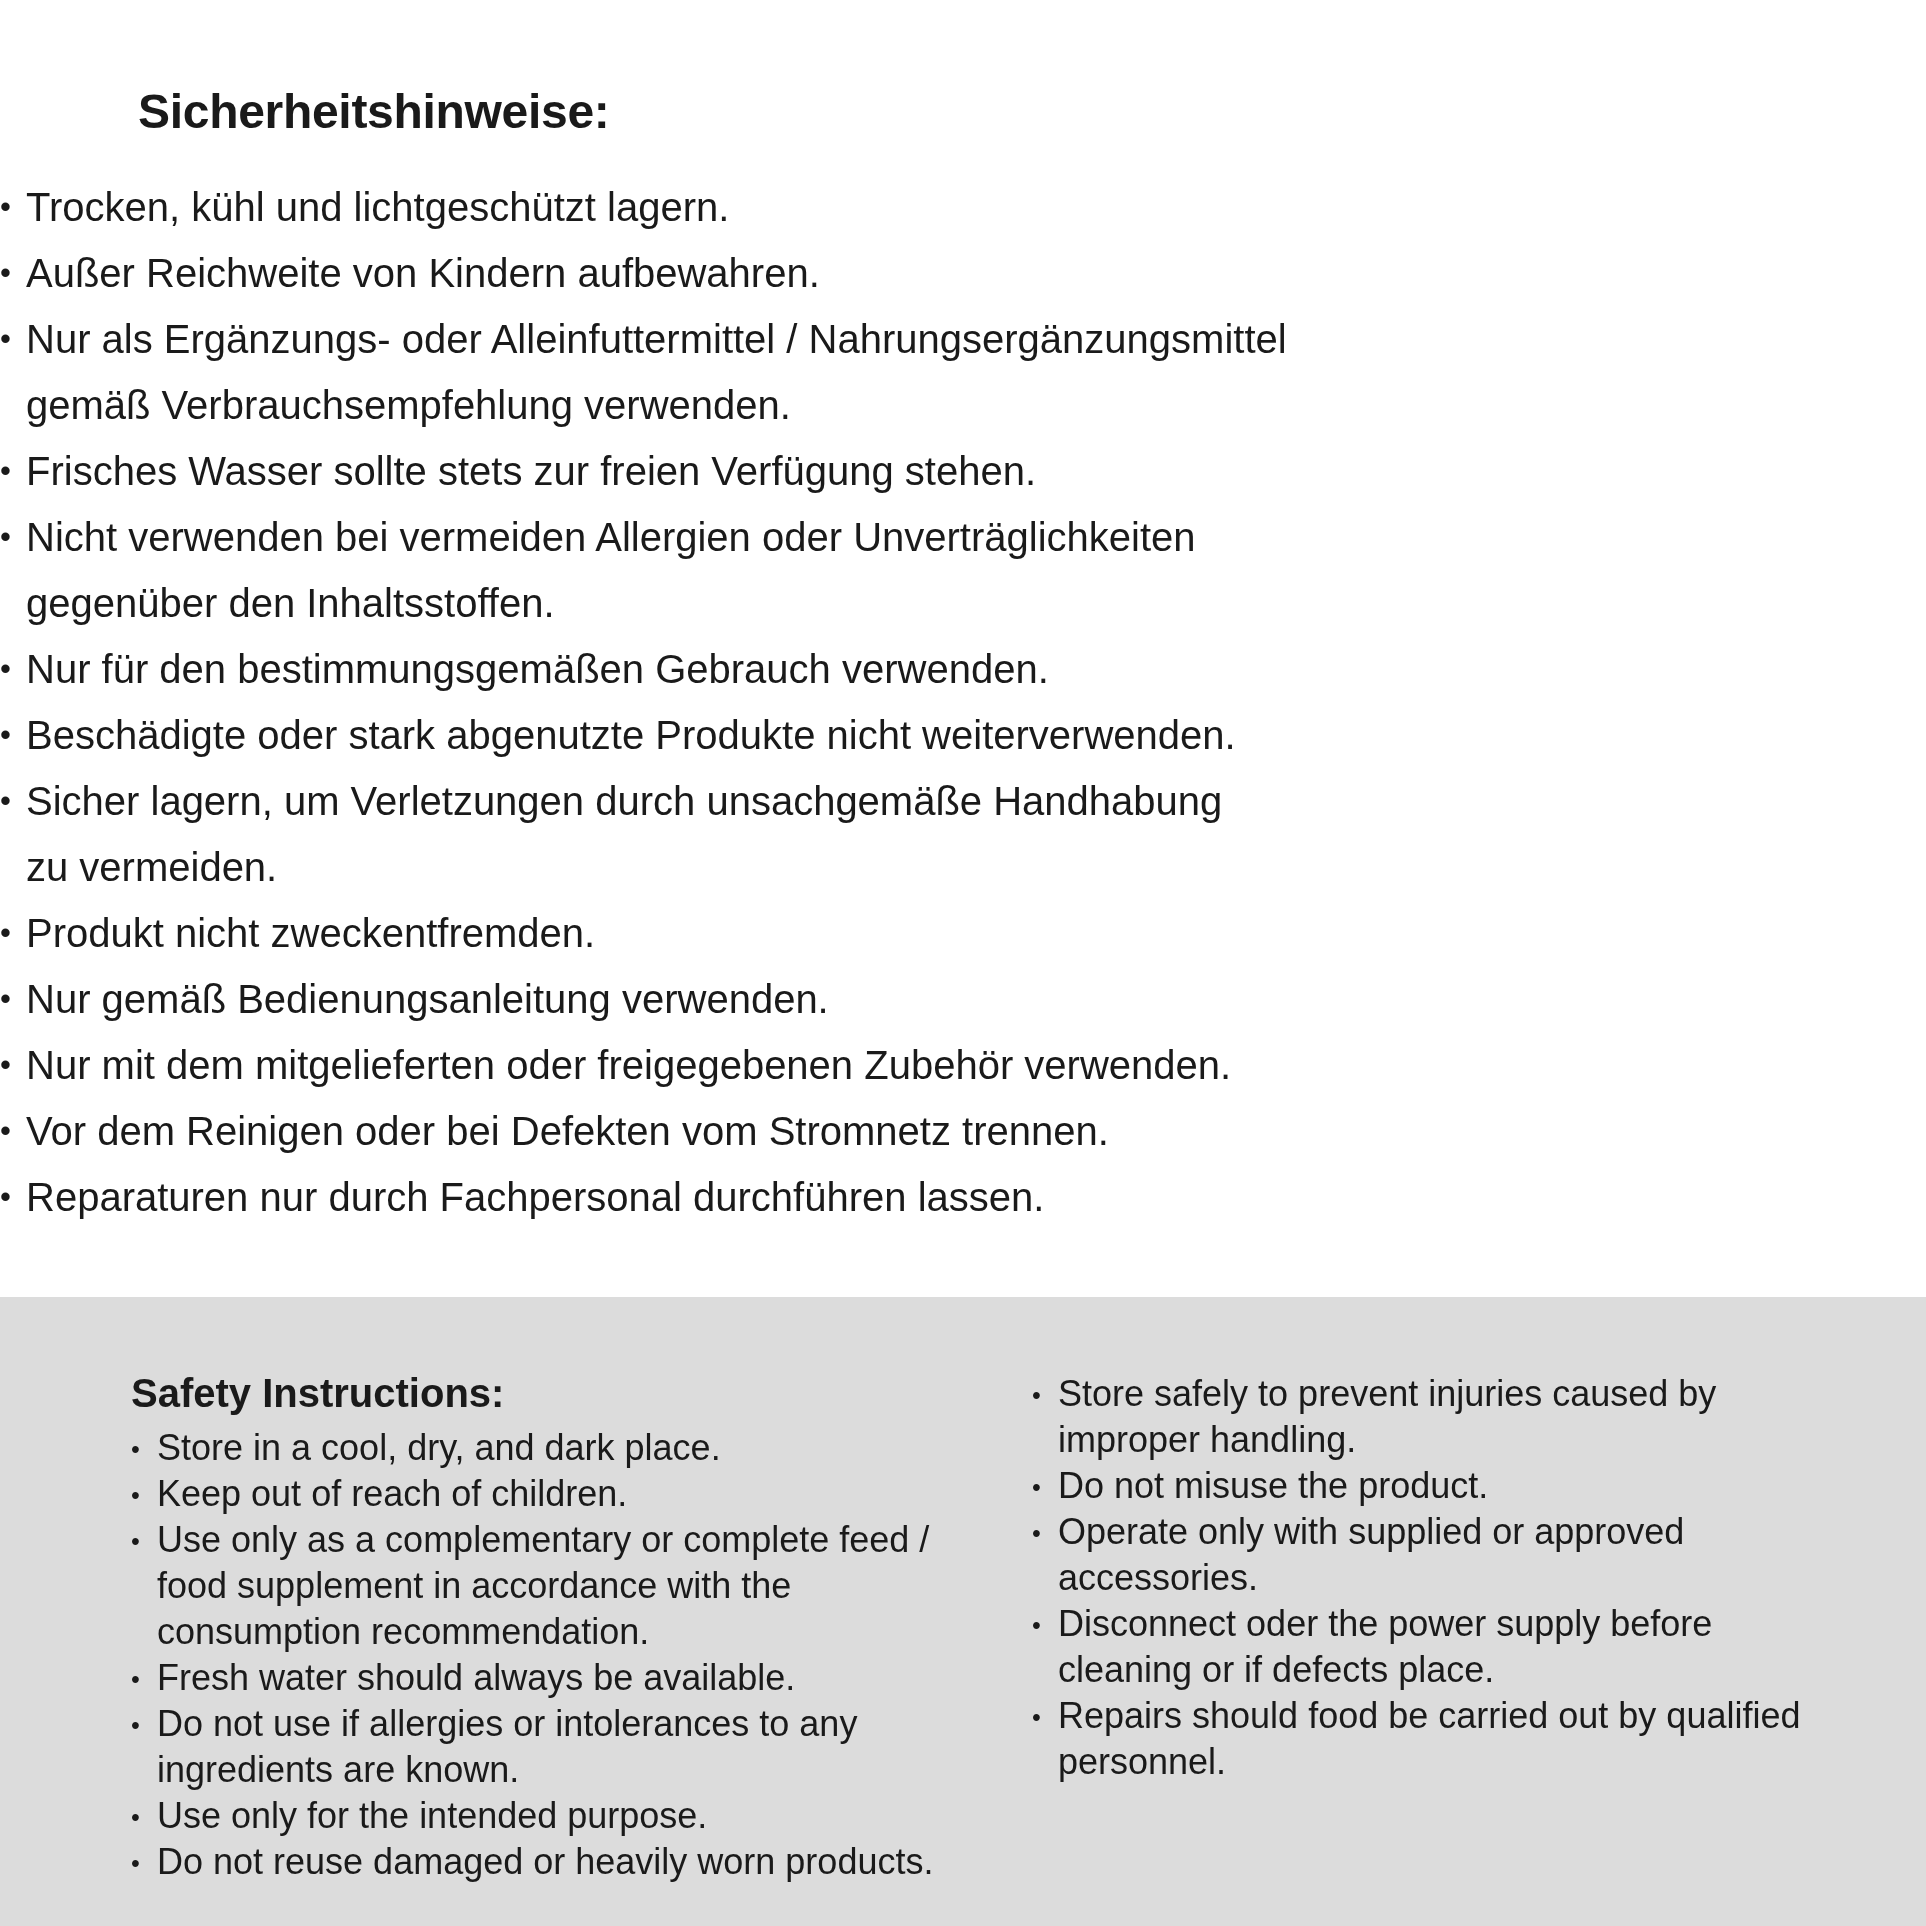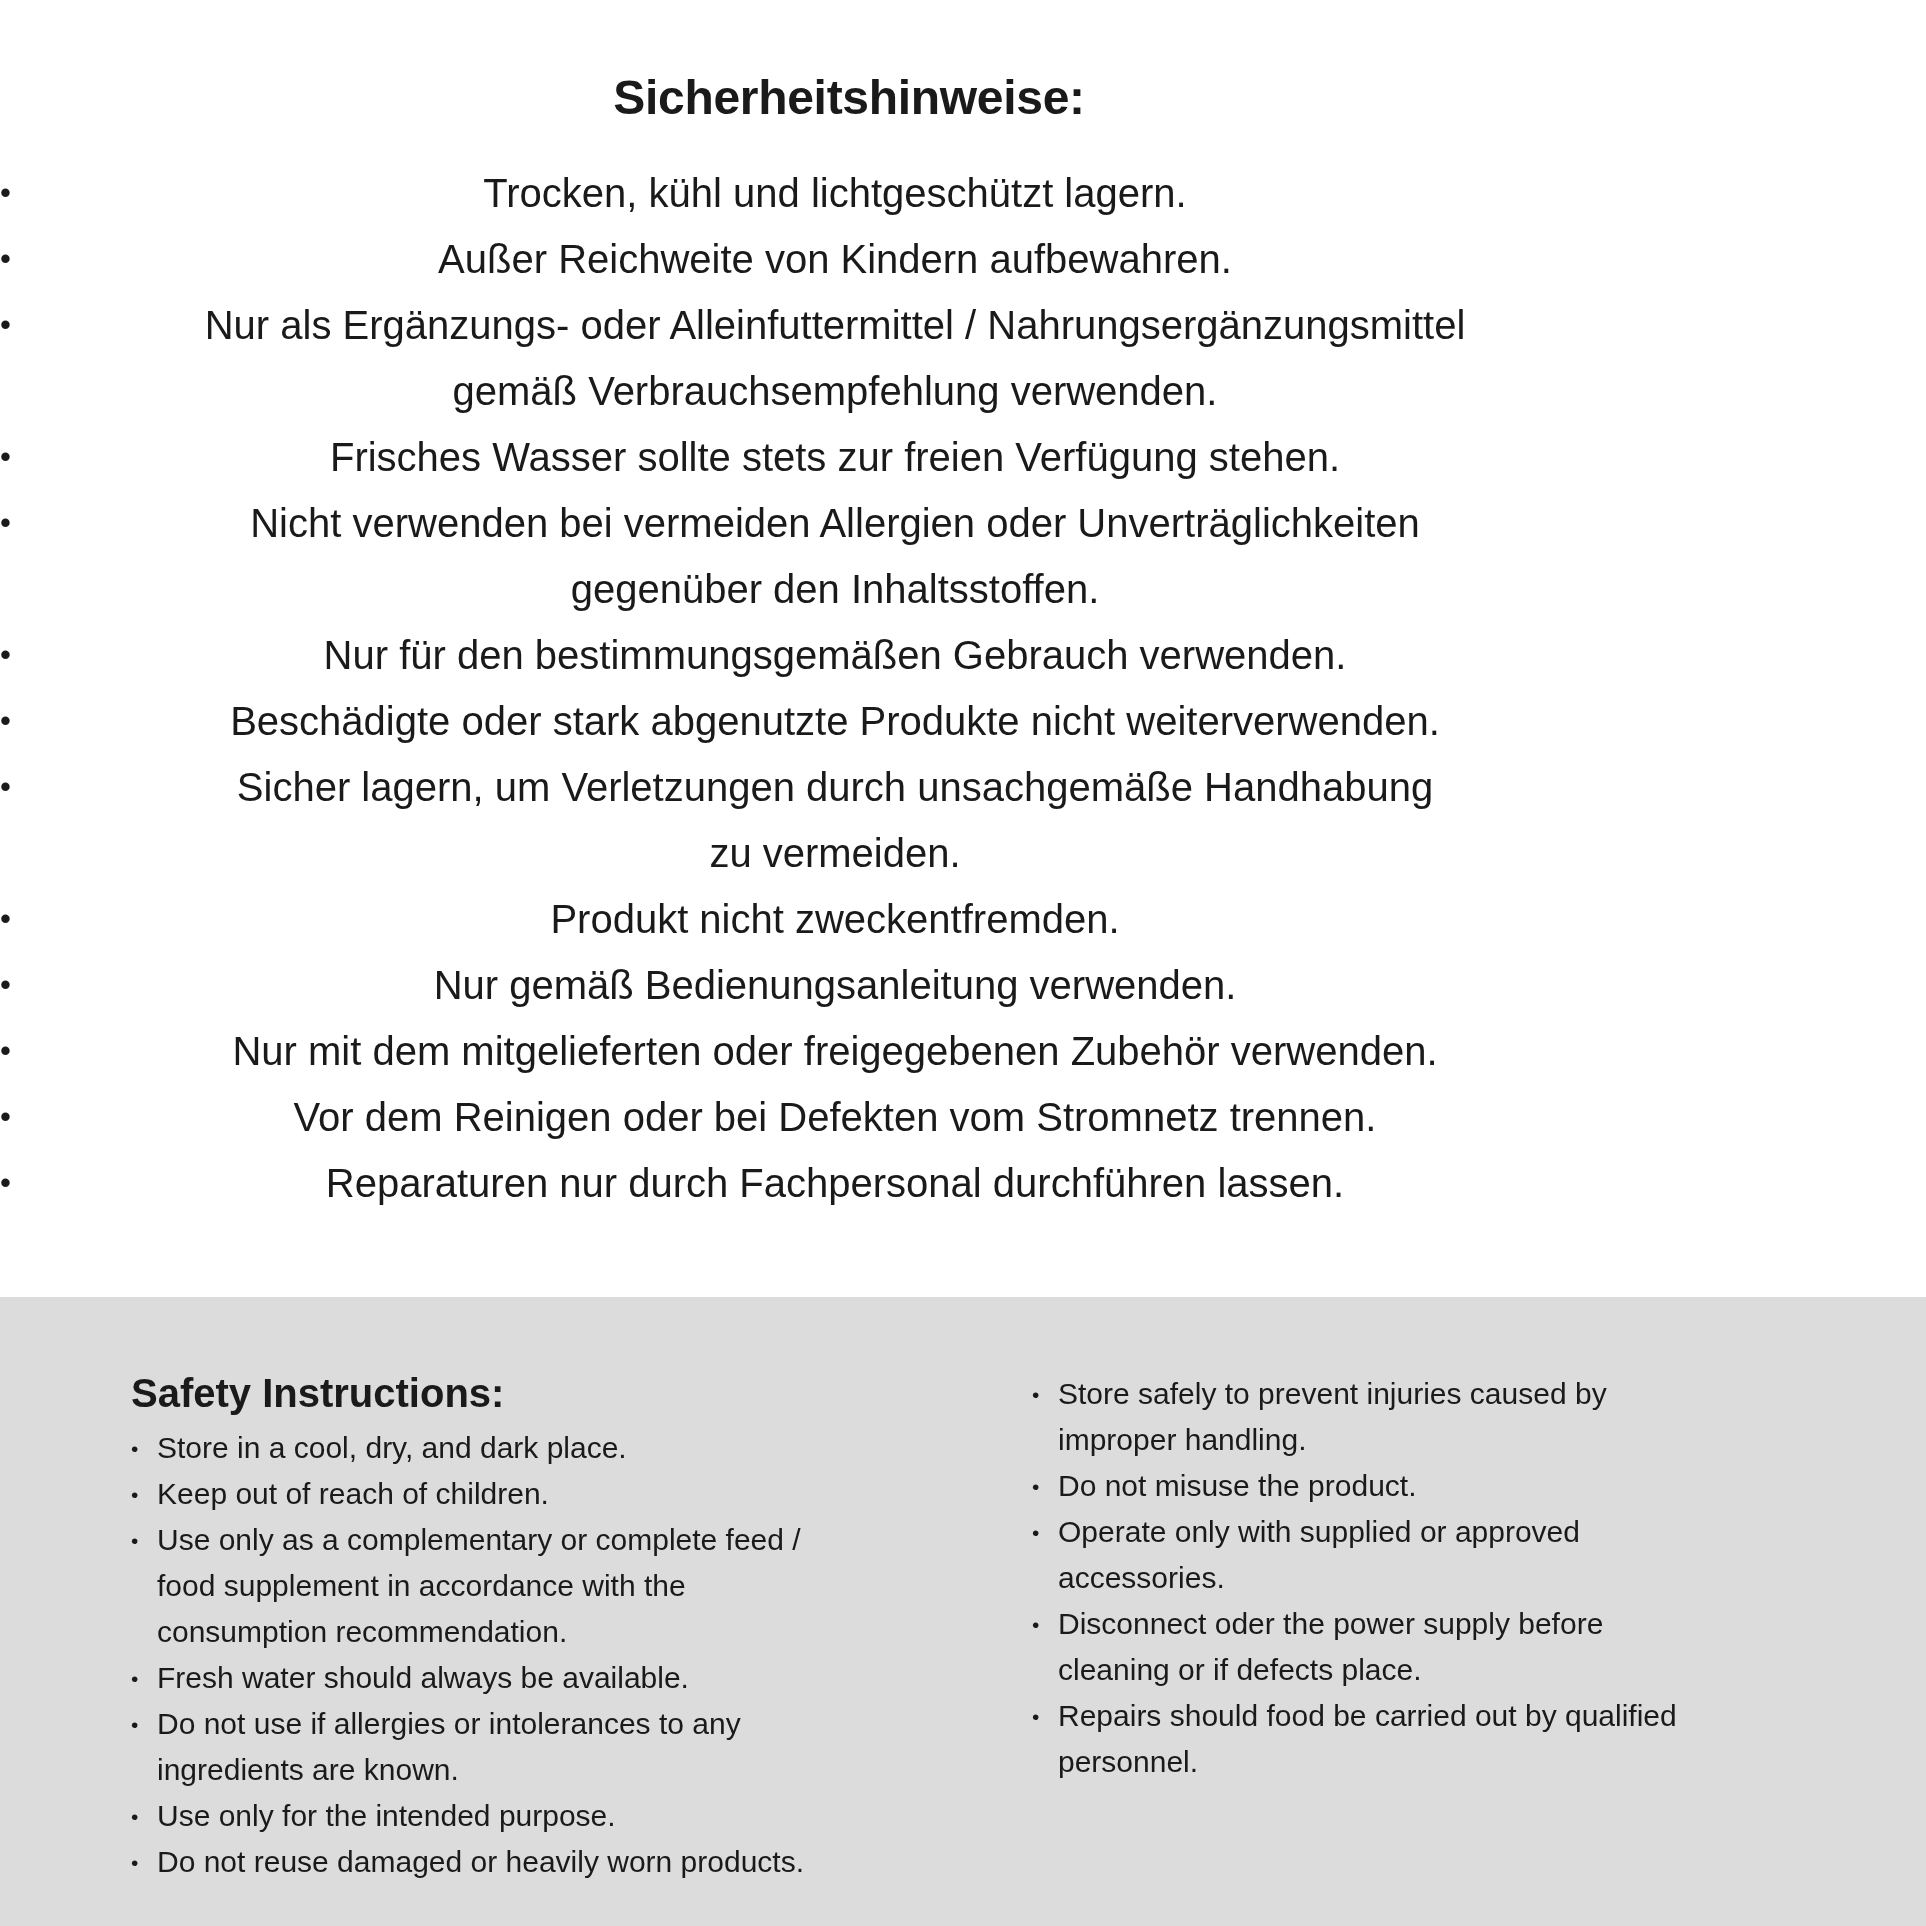--- a/index.html
+++ b/index.html
@@ -5,21 +5,21 @@
   html,body{margin:0;padding:0;background:#fff;}
   #canvas{
     position:relative;
     width:1926px;height:1926px;
     background:var(--bg,#ffffff);
     color:var(--text,#1a1a1a);
     font-family:"Liberation Sans", sans-serif;
     overflow:hidden;
   }
   
-  .de-section{position:absolute;left:0;top:0;width:1560px;text-align:center;}
+  .de-section{position:absolute;left:0;top:14px;width:1560px;}
   .de-heading{
     margin:69px 0 33px 138px;
     font-size:48px;font-weight:700;line-height:1.2;
     letter-spacing:-0.3px;
   }
   ul.blist{list-style:none;margin:0;padding:0;}
   .de-list{margin-left:181px;width:1644px;font-size:40px;line-height:66px;}
   .blist li{position:relative;}
   .de-list li{padding-left:26px;}
   .blist li::before{
@@ -31,21 +31,21 @@
   .band{
     position:absolute;left:0;top:1297px;width:1926px;height:629px;
     background:var(--band,#dcdcdc);
   }
   .en-col-left{position:absolute;left:131px;top:78px;width:873px;}
   .en-col-right{position:absolute;left:1032px;top:74px;width:860px;}
   .en-heading{
     margin:0 0 13px 0;
     font-size:40px;font-weight:700;line-height:37px;
   }
-  .en-list{font-size:30px;line-height:46px;}
+  .en-list{font-size:36px;line-height:46px;}
   .en-list-left{margin-left:16px;}
   .en-list li{padding-left:26px;}
   .en-list li::before{font-size:0.7em;line-height:46px;top:0.6px;}
 </style>
 </head>
 <body>
 
 <div id="canvas" style="--bg: #ffffff; --band: #dcdcdc; --text: #1a1a1a;">
 
   <div class="de-section">

